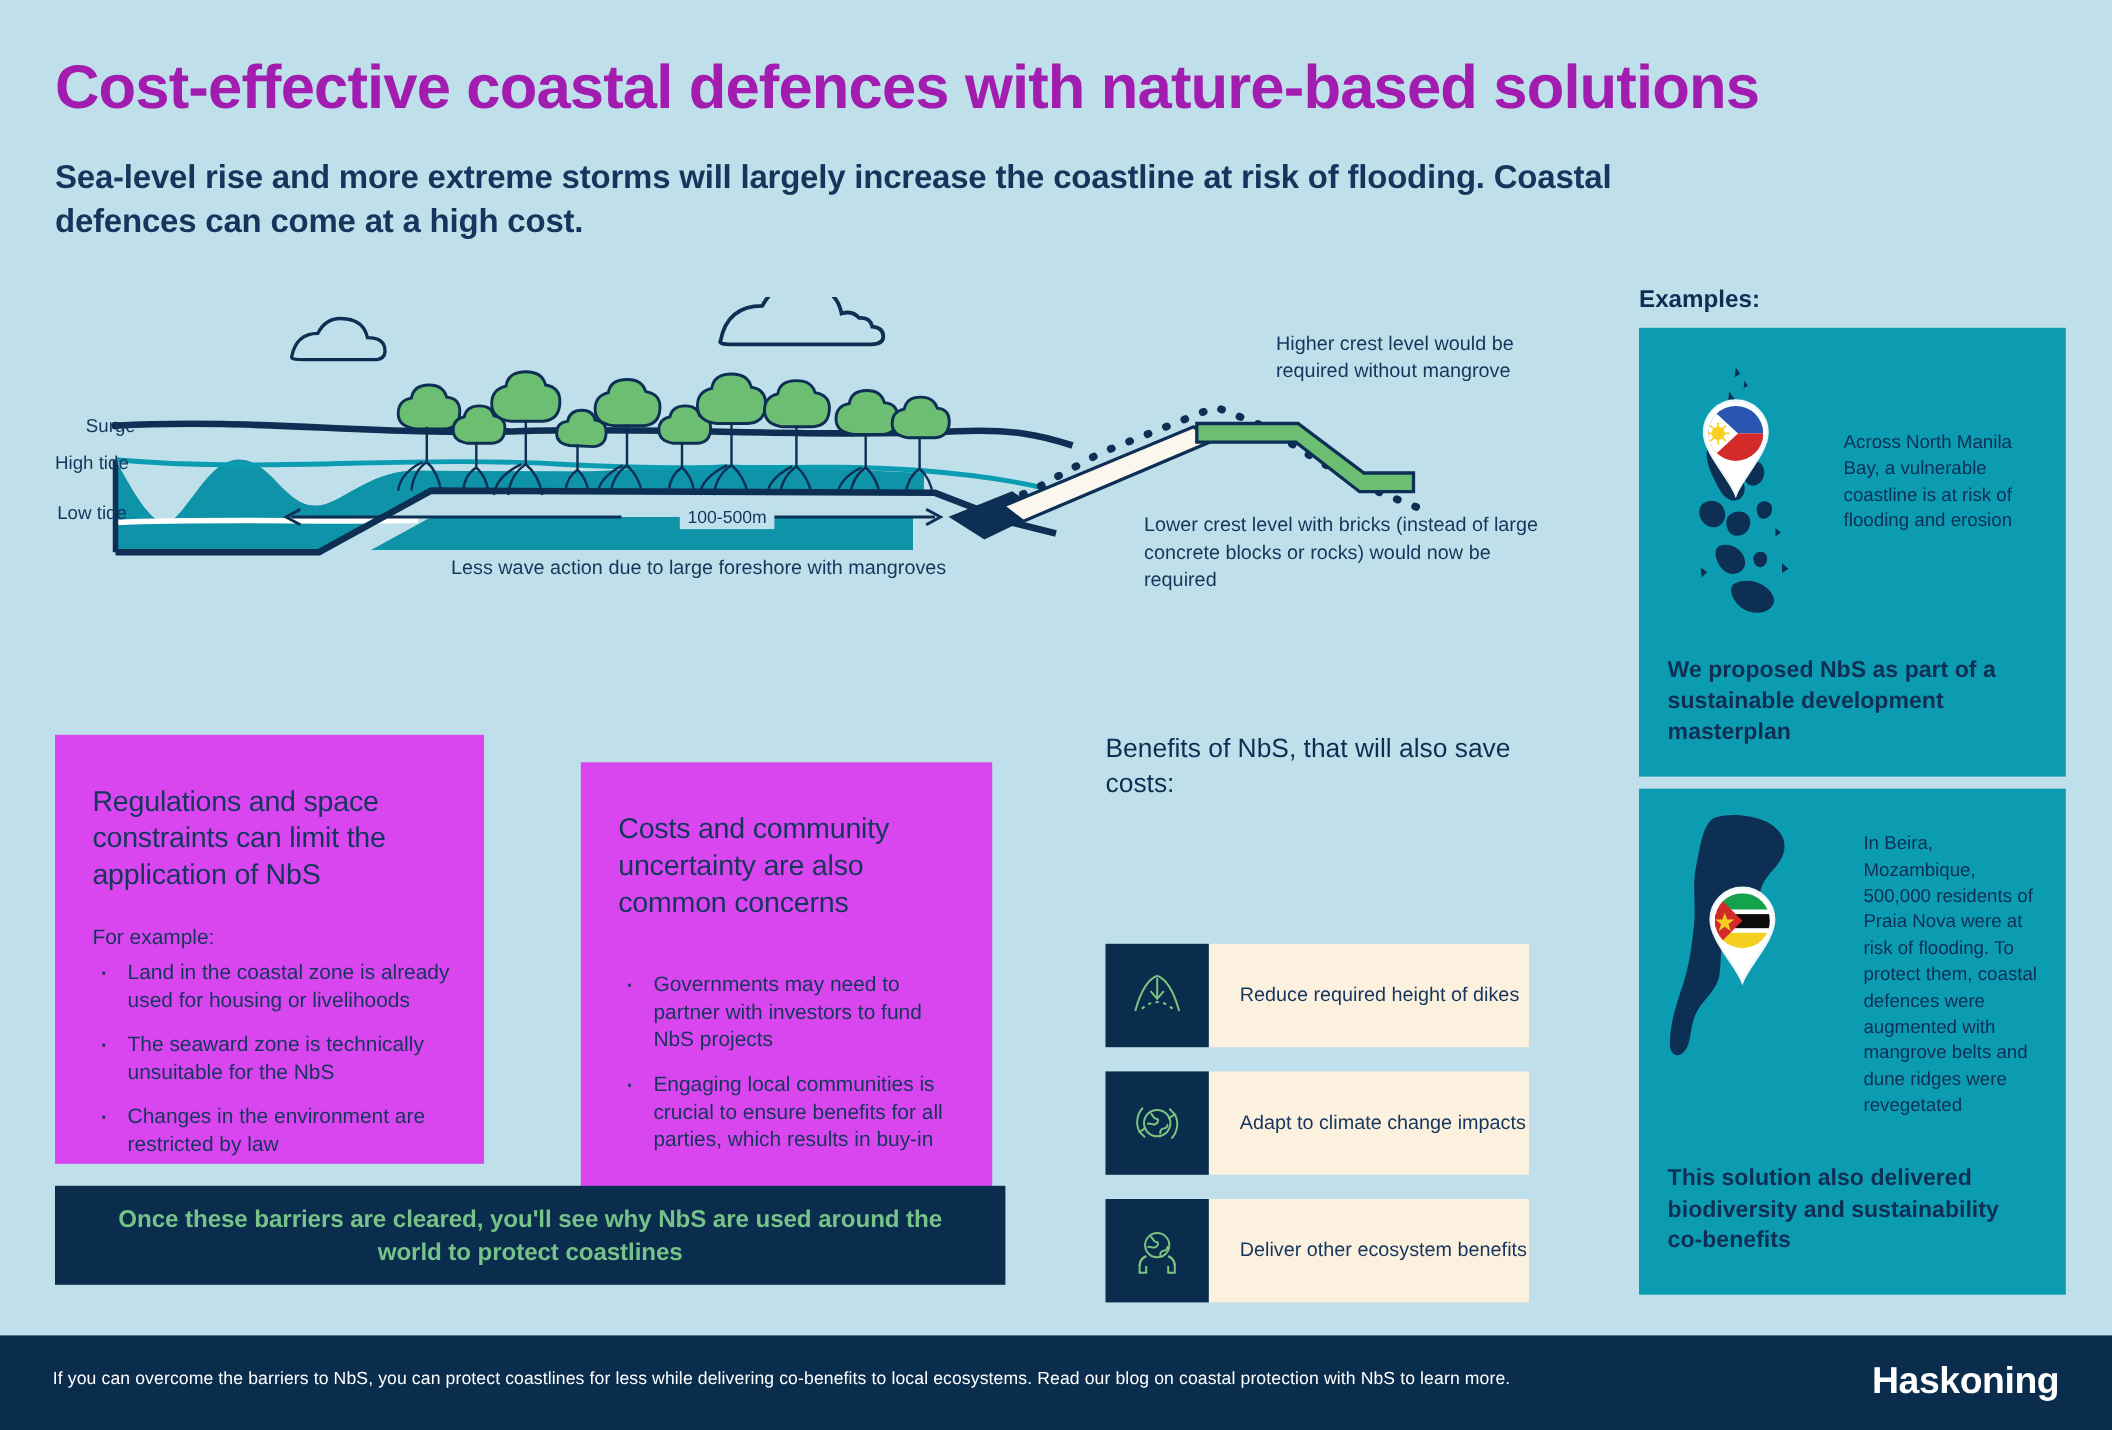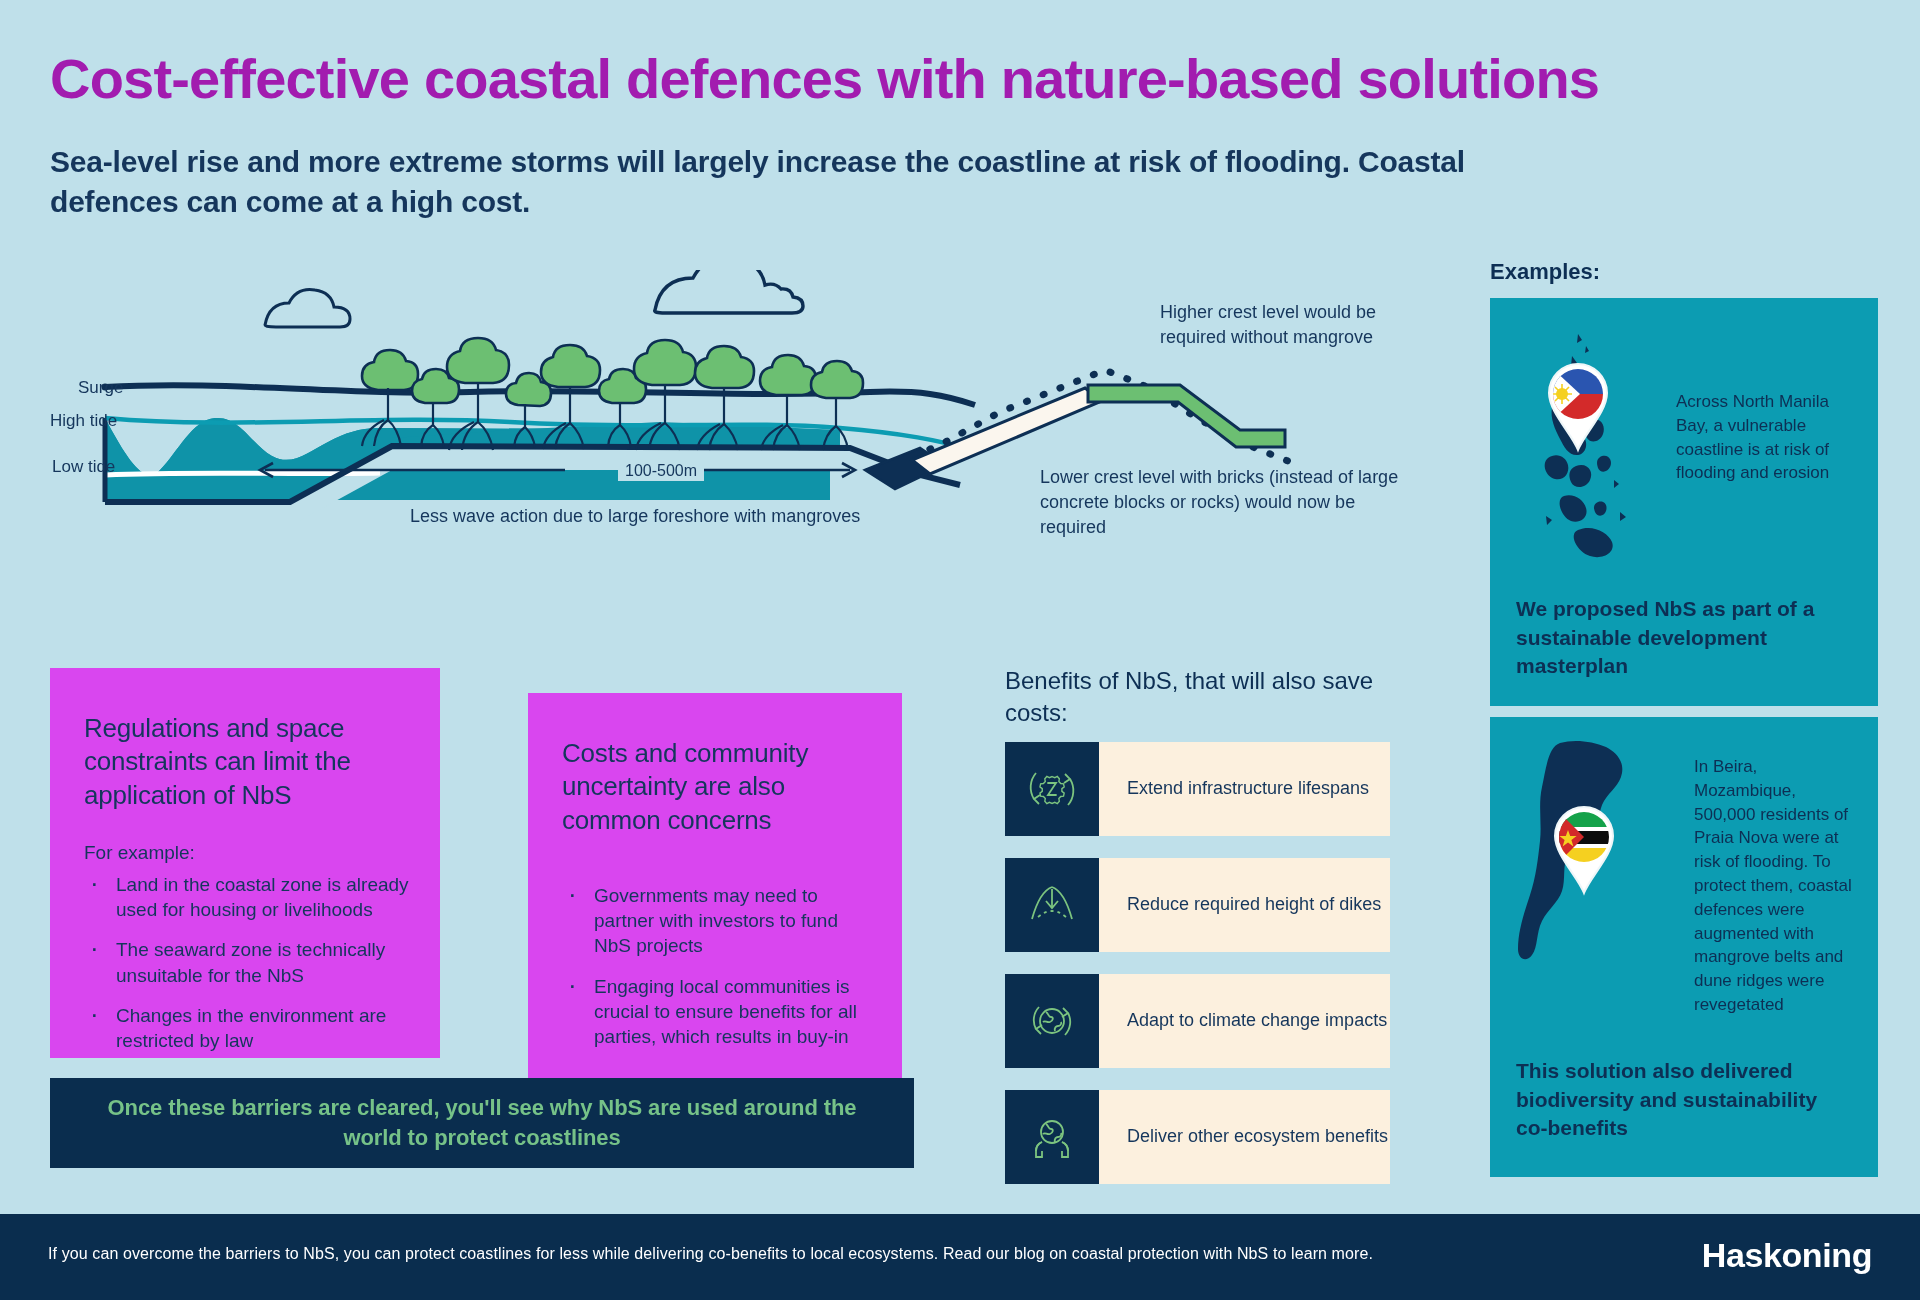--- a/index.html
+++ b/index.html
@@ -254,36 +254,20 @@
       <li>Engaging local communities is crucial to ensure benefits for all parties, which results in buy-in</li>
     </ul>
   </div>
 
   <div id="banner">
     <p>Once these barriers are cleared, you'll see why NbS are used around the world to protect coastlines</p>
   </div>
 
   <div id="benefits-head">Benefits of NbS, that will also save costs:</div>
 
-  <div class="benefit-row" style="top:742px">
-    <div class="benefit-icon">
-      <svg width="56" height="56" viewBox="0 0 56 56" fill="none" stroke="#7cc47f" stroke-width="1.8">
-        <path d="M46,18 a22,22 0 0 1 -2,26"></path>
-          <path d="M41,13 l5,5 l-6,4"></path>
-        <path d="M10,38 a22,22 0 0 1 2,-26"></path>
-          <path d="M15,43 l-5,-5 l6,-4"></path>
-        <path d="M28,12 l3.5,1.4 l3.2,-1.6 l2.6,3 l-0.6,3.5 l2.4,2.6 l3.6,0.4 l0.8,3.9 l-2.9,2.2 l0,3.6
-                 l2.9,2.2 l-0.8,3.9 l-3.6,0.4 l-2.4,2.6 l0.6,3.5 l-2.6,3 l-3.2,-1.6 l-3.5,1.4 l-3.5,-1.4
-                 l-3.2,1.6 l-2.6,-3 l0.6,-3.5 l-2.4,-2.6 l-3.6,-0.4 l-0.8,-3.9 l2.9,-2.2 l0,-3.6
-                 l-2.9,-2.2 l0.8,-3.9 l3.6,-0.4 l2.4,-2.6 l-0.6,-3.5 l2.6,-3 l3.2,1.6 z" transform="scale(0.78) translate(8,8)"></path>
-        <path d="M24,22 h8 l-8,12 h8" stroke-linecap="round"></path>
-      </svg>
-    </div>
-    <div class="benefit-text">Extend infrastructure lifespans</div>
-  </div>
 
   <div class="benefit-row" style="top:858px">
     <div class="benefit-icon">
       <svg width="56" height="56" viewBox="0 0 56 56" fill="none" stroke="#7cc47f" stroke-width="1.8">
         <path d="M8,42 C13,24 20,13 28,10"></path>
         <path d="M48,42 C43,24 36,13 28,10"></path>
         <path d="M28,12 L28,30"></path>
           <path d="M22,24 L28,31 L34,24"></path>
         <path d="M14,40 C19,36 23,34 28,34 C33,34 37,36 42,40" stroke-dasharray="3 4"></path>
       </svg>

